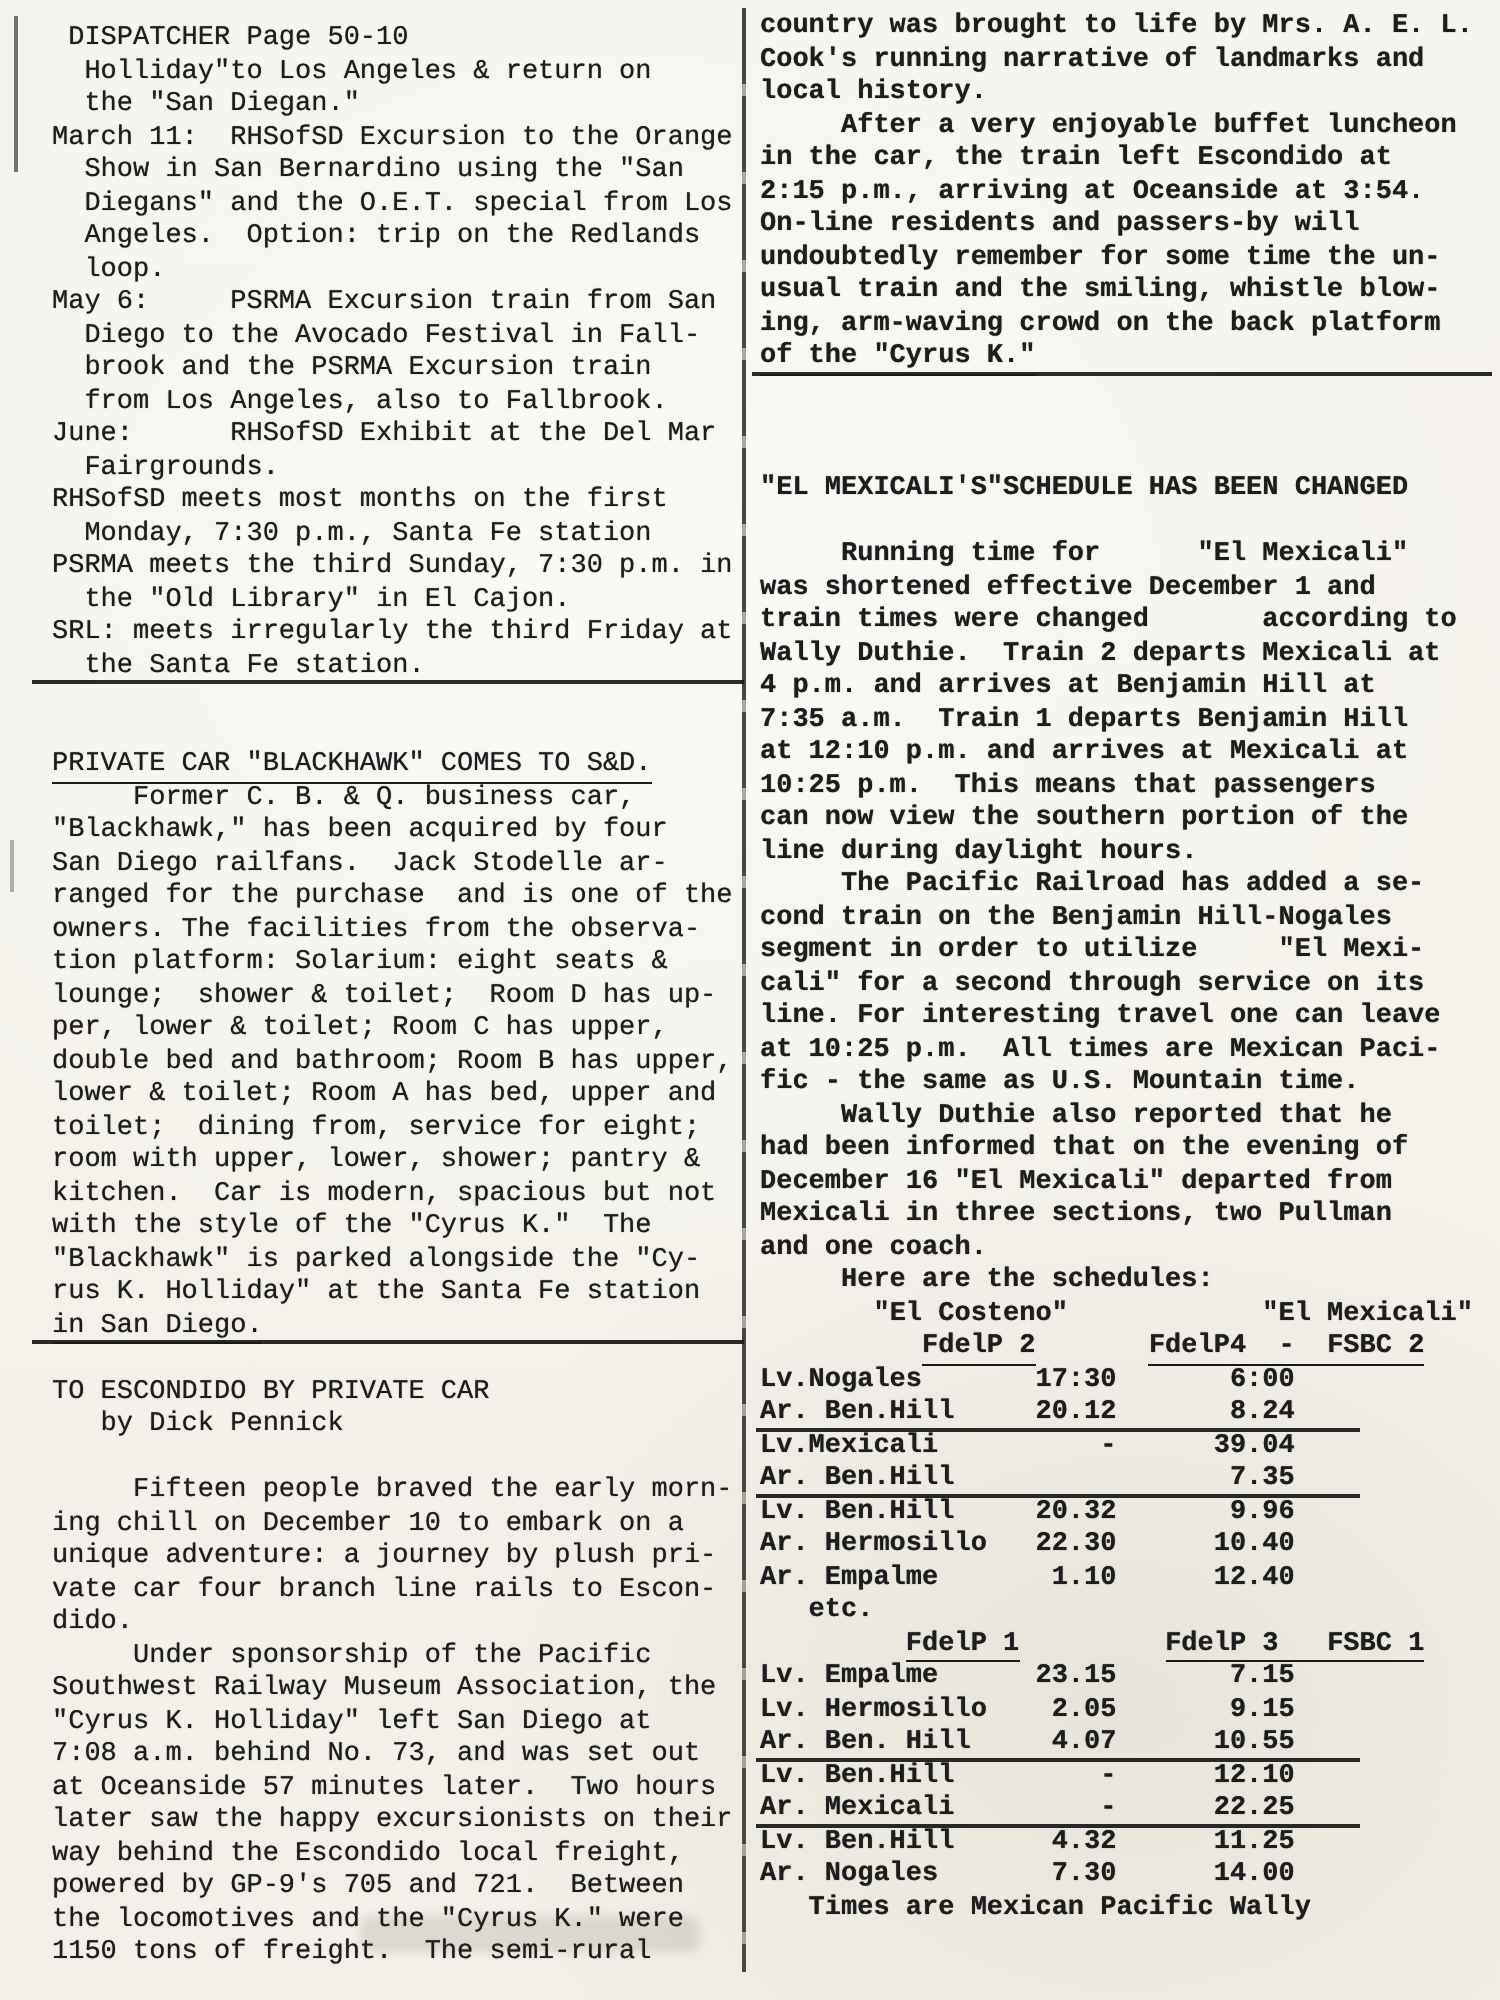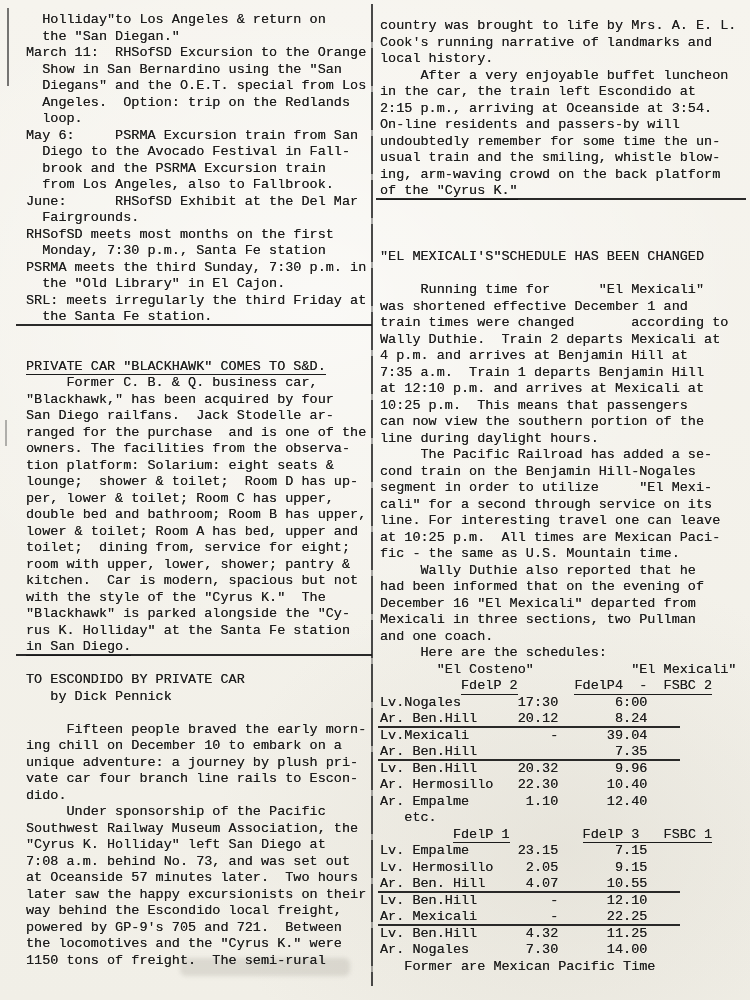--- a/index.html
+++ b/index.html
@@ -9,21 +9,21 @@
     background-image:
       radial-gradient(ellipse 620px 520px at 42% 30%, rgba(255,255,255,0.55), rgba(255,255,255,0) 70%),
       radial-gradient(ellipse 500px 400px at 75% 85%, rgba(210,206,194,0.35), rgba(210,206,194,0) 70%),
       linear-gradient(#f6f4ee, #f1efe7);
     font-family:"Liberation Mono","DejaVu Sans Mono",monospace;
     font-size:13.5px; color:#1d1d1d;
     text-shadow:0 0 0.5px rgba(25,25,25,0.75);
   }
   .col { position:absolute; }
   .col-left  { left:26px;  top:12px; width:346px; }
-  .col-right { left:380px; top:18px;  width:366px; }
+  .col-right { left:380px; top:6px;  width:366px;font-weight:bold; }
   .line { position:relative; white-space:pre; height:16.5px; line-height:16.5px; }
   .u { border-bottom:1.7px solid #1b1b1b; padding-bottom:0.5px; }
   .rule-full::after, .rule-table::after {
     content:""; position:absolute; bottom:0;
     border-bottom:2.3px solid #181818; opacity:0.92;
   }
   .col-left  .rule-full::after { left:-10px; width:356px; }
   .col-right .rule-full::after { left:-4px;  width:370px; }
   .rule-table::after { left:-2px; width:302px; }
   .divider {
@@ -41,20 +41,21 @@
 </style>
 </head>
 <body>
 
 <div class="page">
   <div class="artifact artifact-a"></div>
   <div class="artifact artifact-b"></div>
   <div class="smudge"></div>
   <div class="divider"></div>
   <div class="col col-left" id="left-col">
+      <div class="line"> DISPATCHER Page 50-10</div>
       <div class="line">  Holliday"to Los Angeles &amp; return on</div>
       <div class="line">  the "San Diegan."</div>
       <div class="line">March 11:  RHSofSD Excursion to the Orange</div>
       <div class="line">  Show in San Bernardino using the "San</div>
       <div class="line">  Diegans" and the O.E.T. special from Los</div>
       <div class="line">  Angeles.  Option: trip on the Redlands</div>
       <div class="line">  loop.</div>
       <div class="line">May 6:     PSRMA Excursion train from San</div>
       <div class="line">  Diego to the Avocado Festival in Fall-</div>
       <div class="line">  brook and the PSRMA Excursion train</div>
@@ -161,16 +162,16 @@
       </div>
       <div>
         <div class="line"><span>         </span><span class="u">FdelP 1</span><span>         </span><span class="u">FdelP 3   FSBC 1</span></div>
         <div class="line">Lv. Empalme      23.15       7.15</div>
         <div class="line">Lv. Hermosillo    2.05       9.15</div>
         <div class="line rule-table">Ar. Ben. Hill     4.07      10.55</div>
         <div class="line">Lv. Ben.Hill         -      12.10</div>
         <div class="line rule-table">Ar. Mexicali         -      22.25</div>
         <div class="line">Lv. Ben.Hill      4.32      11.25</div>
         <div class="line">Ar. Nogales       7.30      14.00</div>
-        <div class="line">   Former are Mexican Pacific Time</div>
+        <div class="line">   Times are Mexican Pacific Wally</div>
       </div>
     </div>
 </div>
 
 </body></html>

